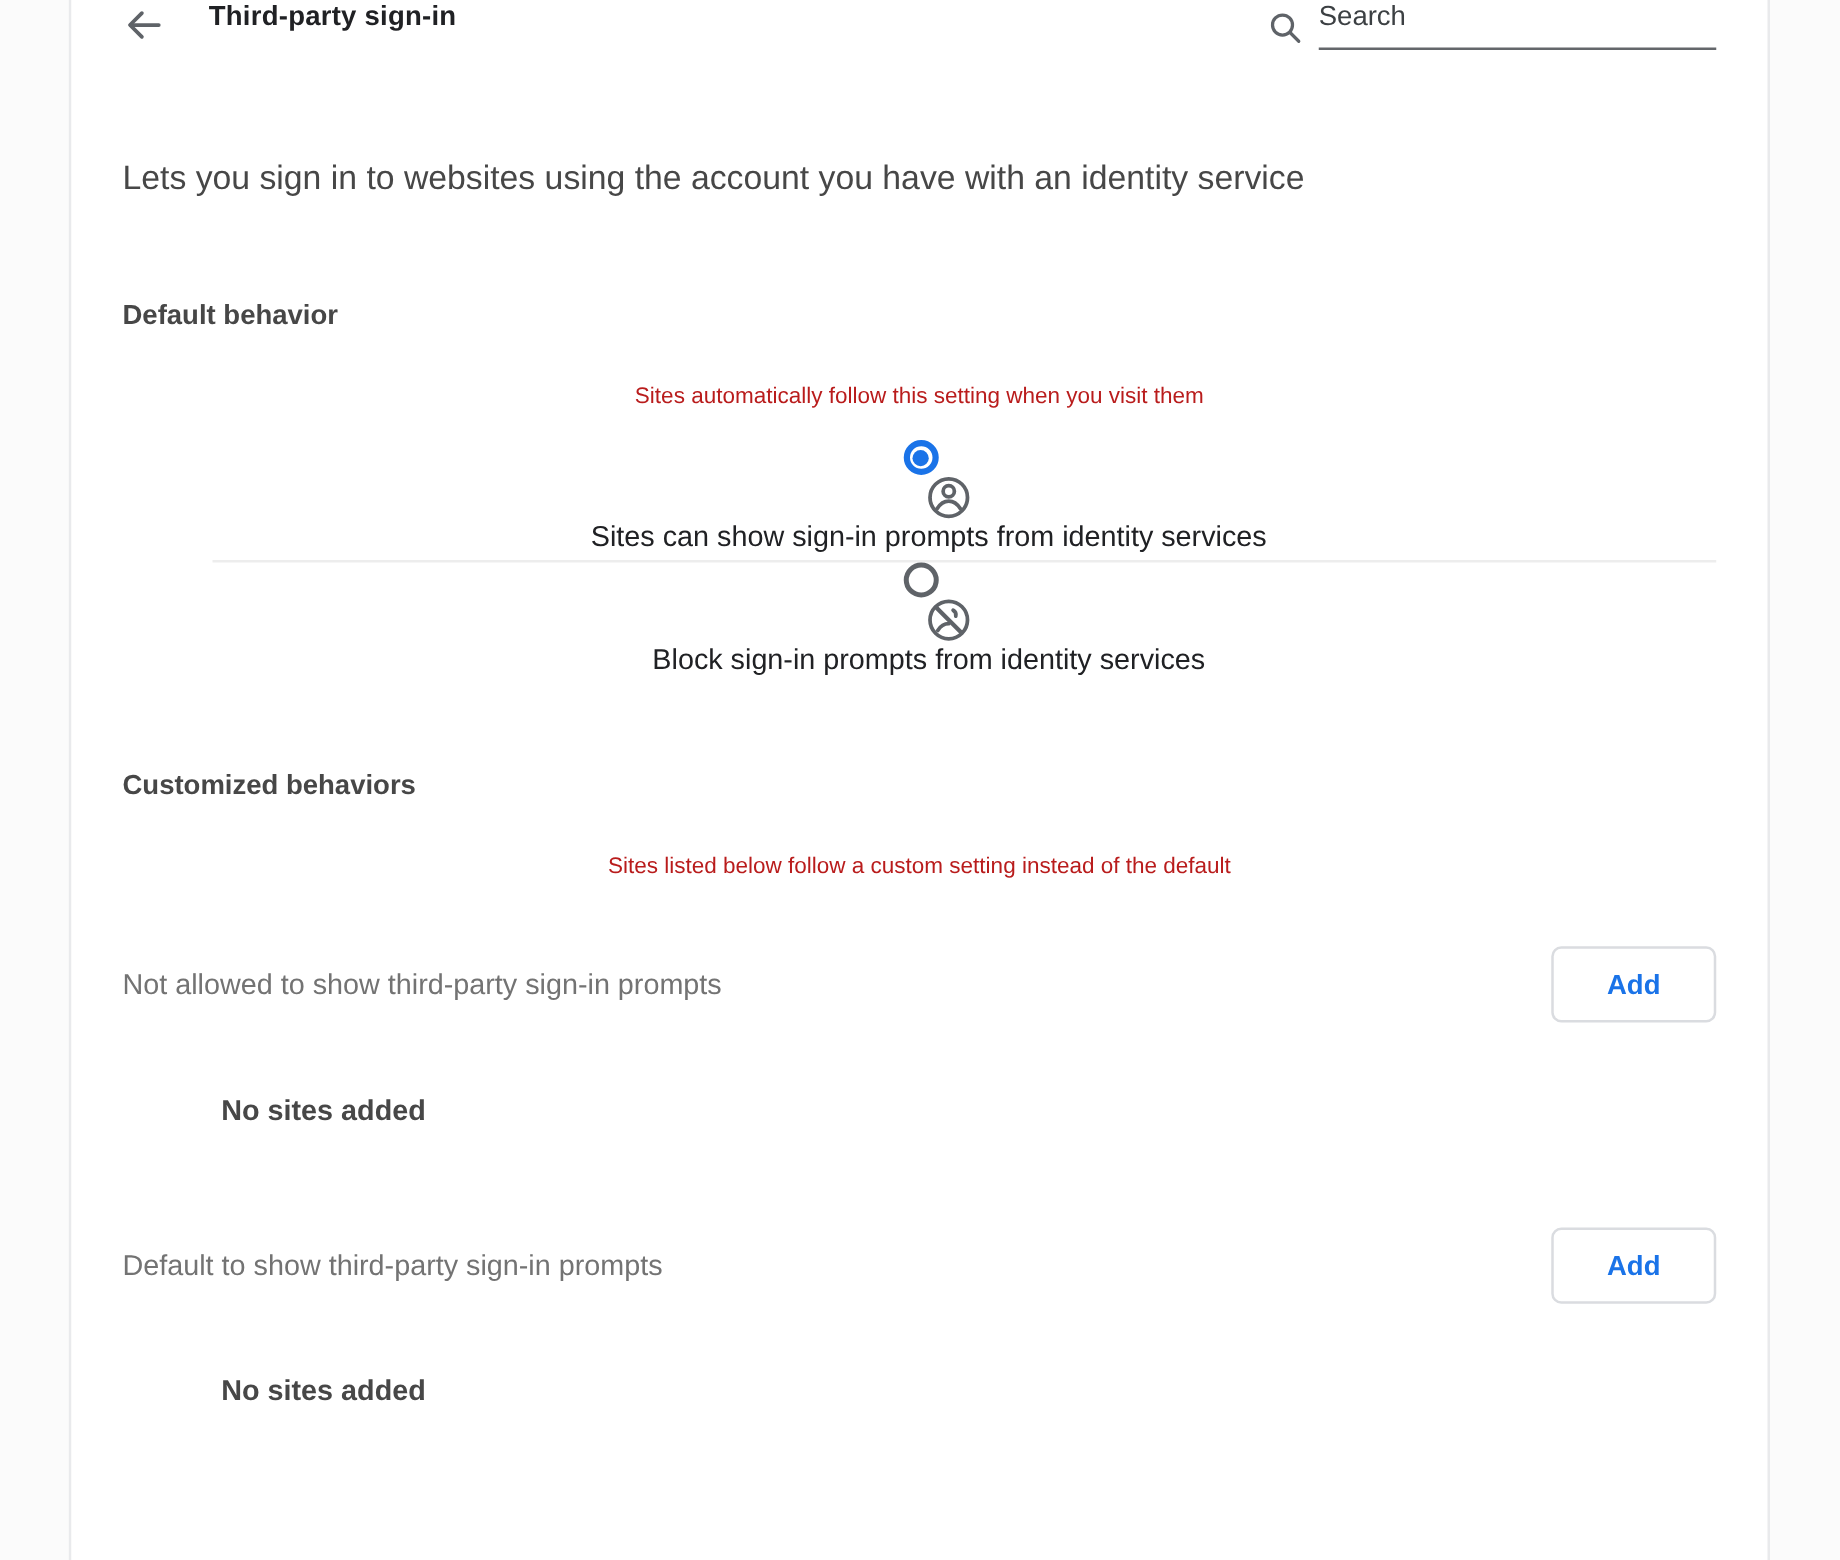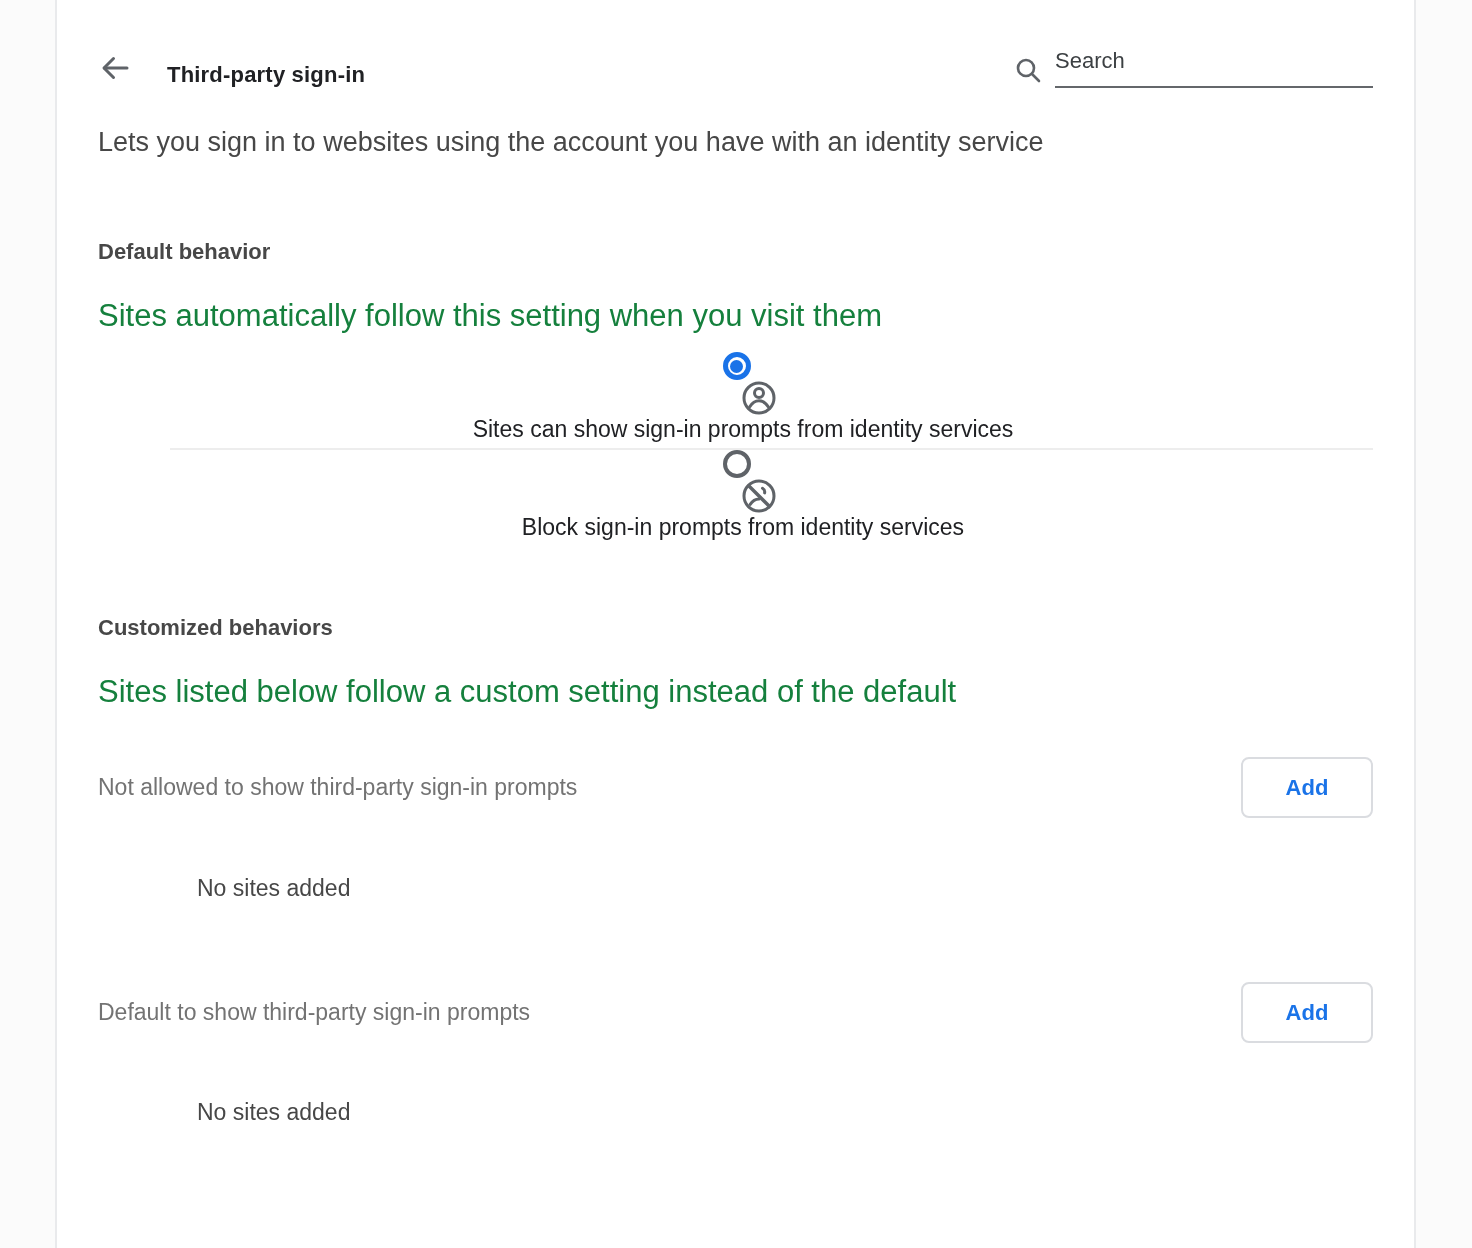--- a/index.html
+++ b/index.html
@@ -14,21 +14,21 @@
   .card {
     position: absolute; left: 55px; top: 0;
     width: 1361px; height: 1248px;
     background: #ffffff;
     border-left: 2px solid #e9eaec;
     border-right: 2px solid #e9eaec;
   }
   
   .header {
     height: 88px;
-    display: flex; align-items: flex-end;
+    display: flex; align-items: flex-start;
     padding-left: 38px; padding-right: 41px;
   }
   .back-btn {
     width: 40px; height: 40px;
     border: none; background: transparent; padding: 0;
     display: flex; align-items: center; justify-content: center;
     cursor: pointer;
   }
   .page-title {
     margin-left: 32px;
@@ -56,21 +56,21 @@
     margin: 40px 0 0 0;
     font-size: 27px; line-height: 28px; color: #474747;
   }
   .section-heading {
     margin: 82px 0 0 0;
     font-size: 22px; line-height: 28px; font-weight: bold; color: #474747;
   }
   .section-heading.second { margin-top: 68px; }
   .section-subtext {
     margin: 36px 0 0 0;
-    font-size: 31px; line-height: 28px; color: #15803d;
+    font-size: 18px; line-height: 28px; color: #b91c1c; text-align: center;
   }
   
   .radio-group { margin-top: 22px; }
   .radio-row {
     display: flex; align-items: center;
     height: 96px;
     padding-left: 2px;
     cursor: pointer;
     flex-direction: column;
   }
@@ -100,22 +100,22 @@
   .list-label { font-size: 23px; color: #737373; }
   .add-btn {
     width: 132px; height: 61px;
     background: #ffffff;
     border: 2px solid #dadce0; border-radius: 8px;
     color: #1a73e8; font-size: 22px; font-weight: bold;
     font-family: "Liberation Sans", "DejaVu Sans", sans-serif;
     cursor: pointer;
   }
   .empty-text {
-    margin: 56px 0 0 99px;
-    font-size: 23px; line-height: 28px; color: #474747;
+    margin: 56px 0 0 79px;
+    font-size: 23px; line-height: 28px; color: #474747; font-weight: bold;
   }
   .empty-text.second { margin-top: 55px; }
   svg { display: block; }
 </style>
 </head>
 <body>
 
 <div class="card">
 
   <div class="header">

